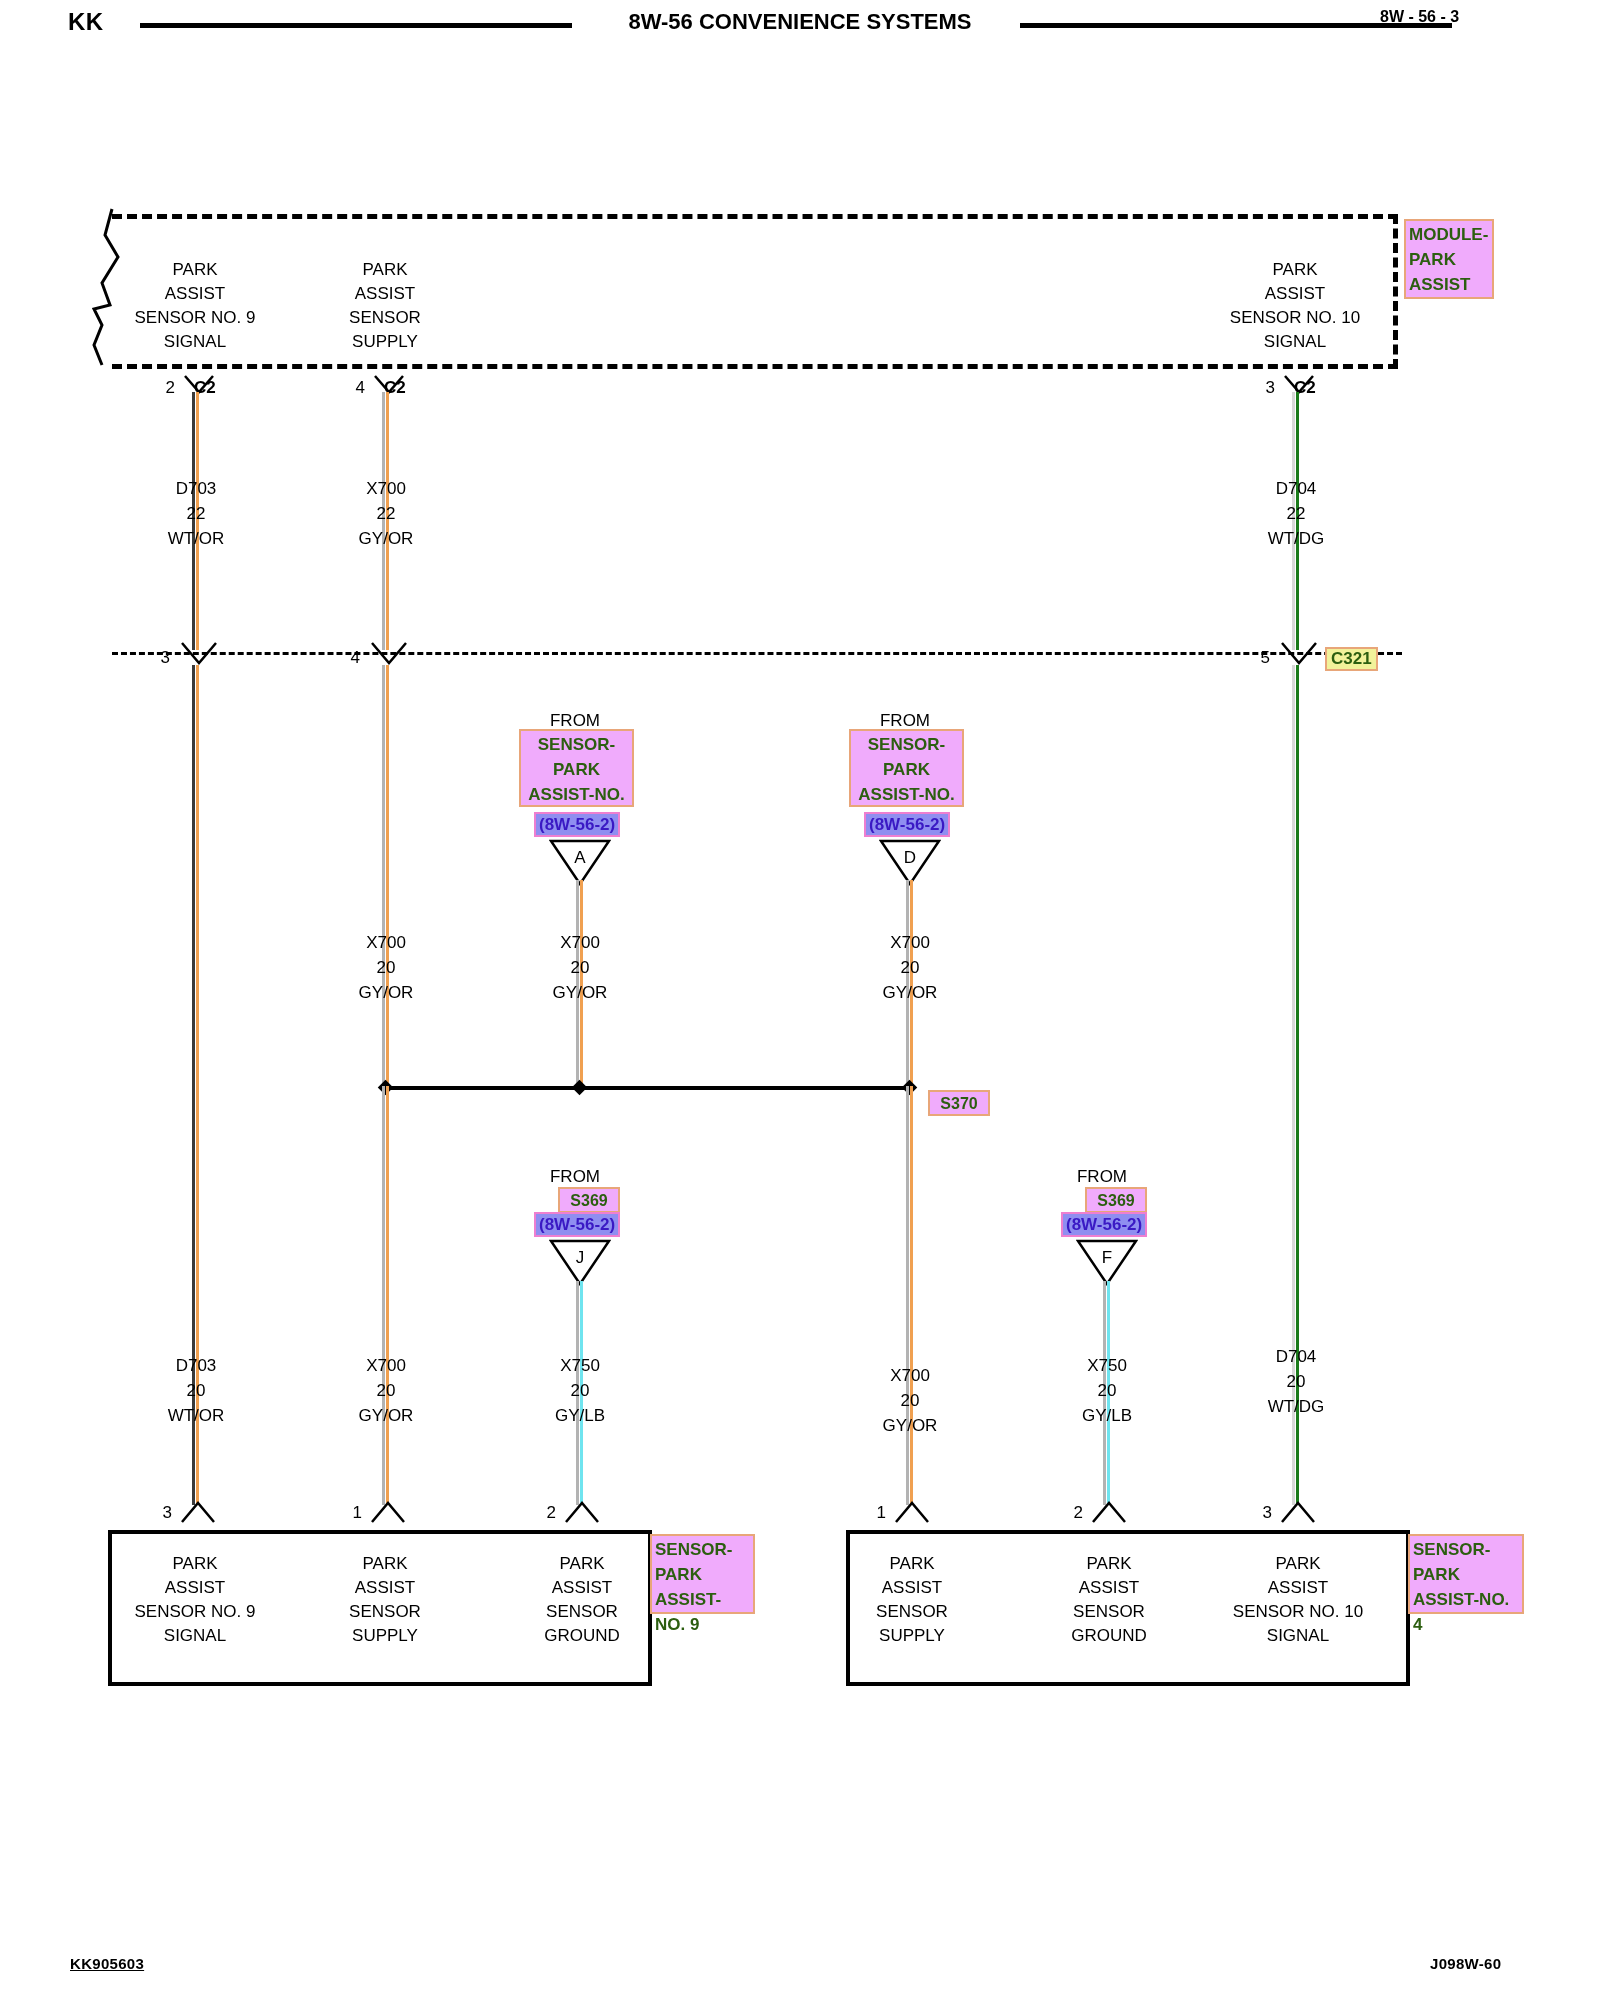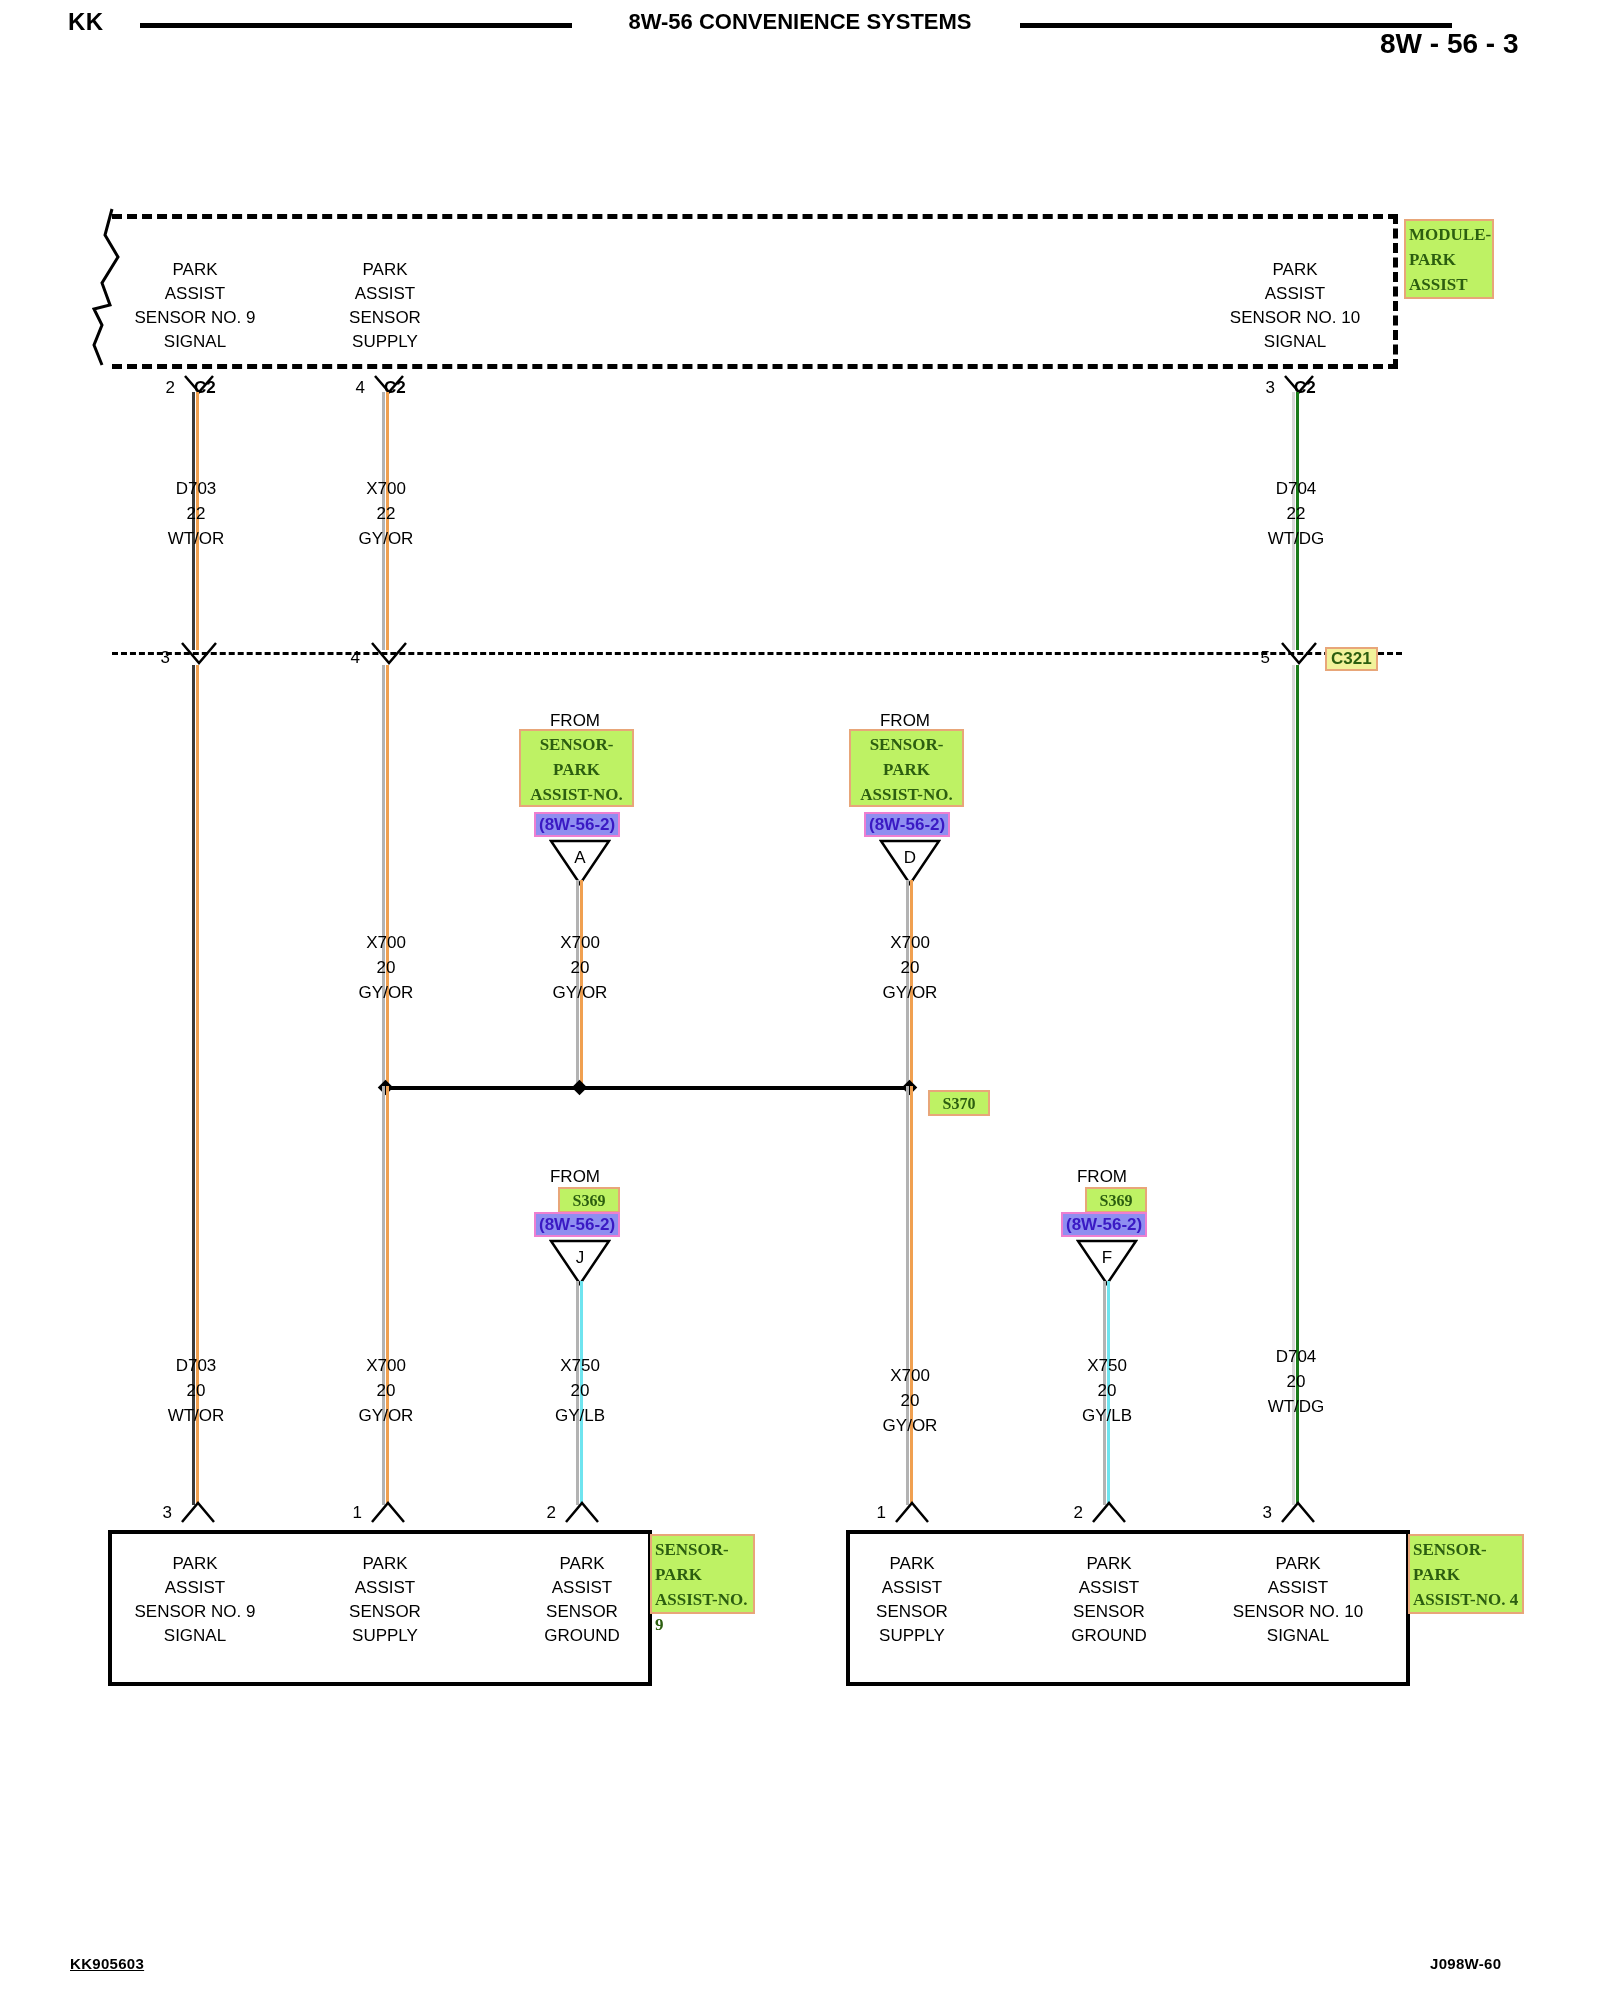--- a/index.html
+++ b/index.html
@@ -8,42 +8,42 @@
 
   
   #header{position:absolute;left:0;top:0;width:1600px;height:90px;}
   #hdr-kk{position:absolute;left:68px;top:8px;font-size:24px;font-weight:bold;letter-spacing:.5px;}
   #hdr-rule-l{position:absolute;left:140px;top:23px;width:432px;height:5px;background:#000;}
   #hdr-rule-r{position:absolute;left:1020px;top:23px;width:432px;height:5px;background:#000;}
   #hdr-title{position:absolute;left:400px;top:9px;width:800px;text-align:center;
              font-size:22px;font-weight:bold;}
   #hdr-sub{position:absolute;left:400px;top:44px;width:800px;text-align:center;
            font-size:22px;font-weight:bold;}
-  #hdr-page{position:absolute;left:1380px;top:8px;font-size:28px;font-weight:bold;margin-top:20px;}
+  #hdr-page{position:absolute;left:1380px;top:8px;font-size:16px;font-weight:bold;}
 
   
   #foot-l{position:absolute;left:70px;top:1955px;font-size:15px;font-weight:bold;letter-spacing:.3px;text-decoration:underline;}
   #foot-r{position:absolute;left:1430px;top:1955px;font-size:15px;font-weight:bold;letter-spacing:.3px;}
 
   
   #module-top{position:absolute;left:112px;top:214px;width:1286px;height:0;
               border-top:5px dashed #000;}
   #module-bot{position:absolute;left:112px;top:364px;width:1286px;height:0;
               border-top:5px dashed #000;}
   #module-right{position:absolute;left:1393px;top:214px;width:0;height:155px;
                 border-left:5px dashed #000;}
   #module-break{position:absolute;left:80px;top:205px;width:60px;height:165px;}
 
   
   .sensor-box{position:absolute;border:4px solid #000;background:#fff;}
 
   
-  .hl-green{position:absolute;background:#bef264;border:2px solid #e8a679;
+  .hl-green{position:absolute;background:#f0abfc;border:2px solid #e8a679;
             color:#2c5e10;font-weight:bold;font-size:17px;line-height:25px;
-            padding:1px 3px;box-sizing:border-box;font-family:Liberation Serif, serif;}
+            padding:1px 3px;box-sizing:border-box;}
   .hl-yellow{position:absolute;background:#f2f29a;border:2px solid #e8a679;
              color:#2c5e10;font-weight:bold;font-size:17px;line-height:20px;
              padding:0px 4px;box-sizing:border-box;}
   .hl-purple{position:absolute;background:#8f8ef0;border:2px solid #ee7fd0;
              color:#3a19c4;font-weight:bold;font-size:17px;line-height:21px;
              padding:0px 3px;box-sizing:border-box;white-space:nowrap;}
 
   
   .txtblk{position:absolute;text-align:center;font-size:17px;line-height:24px;white-space:nowrap;}
   .txtblk div{white-space:nowrap;}

